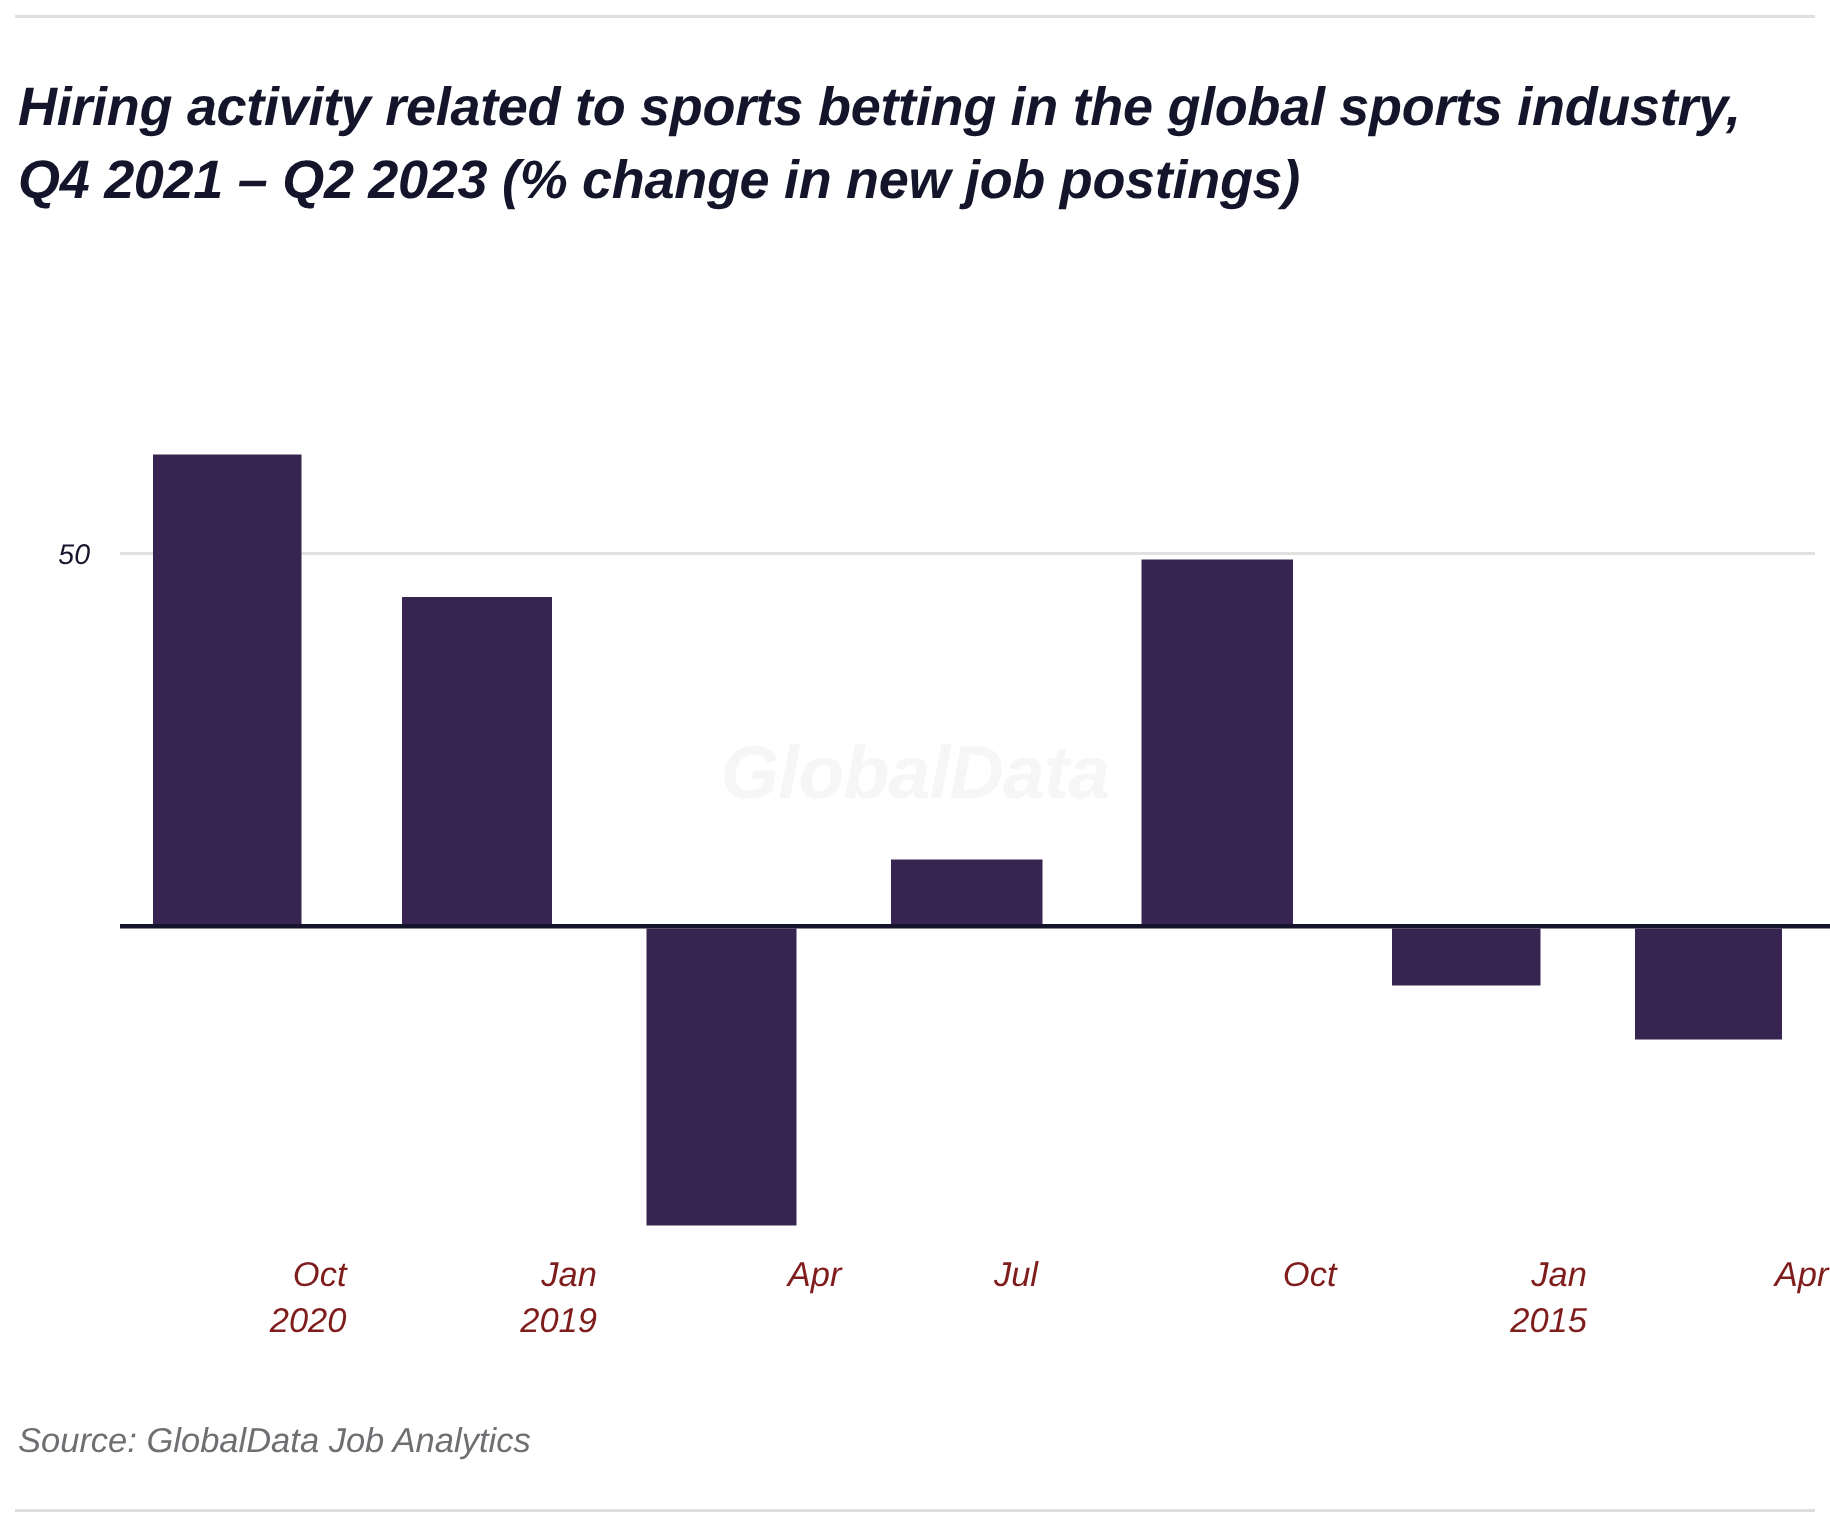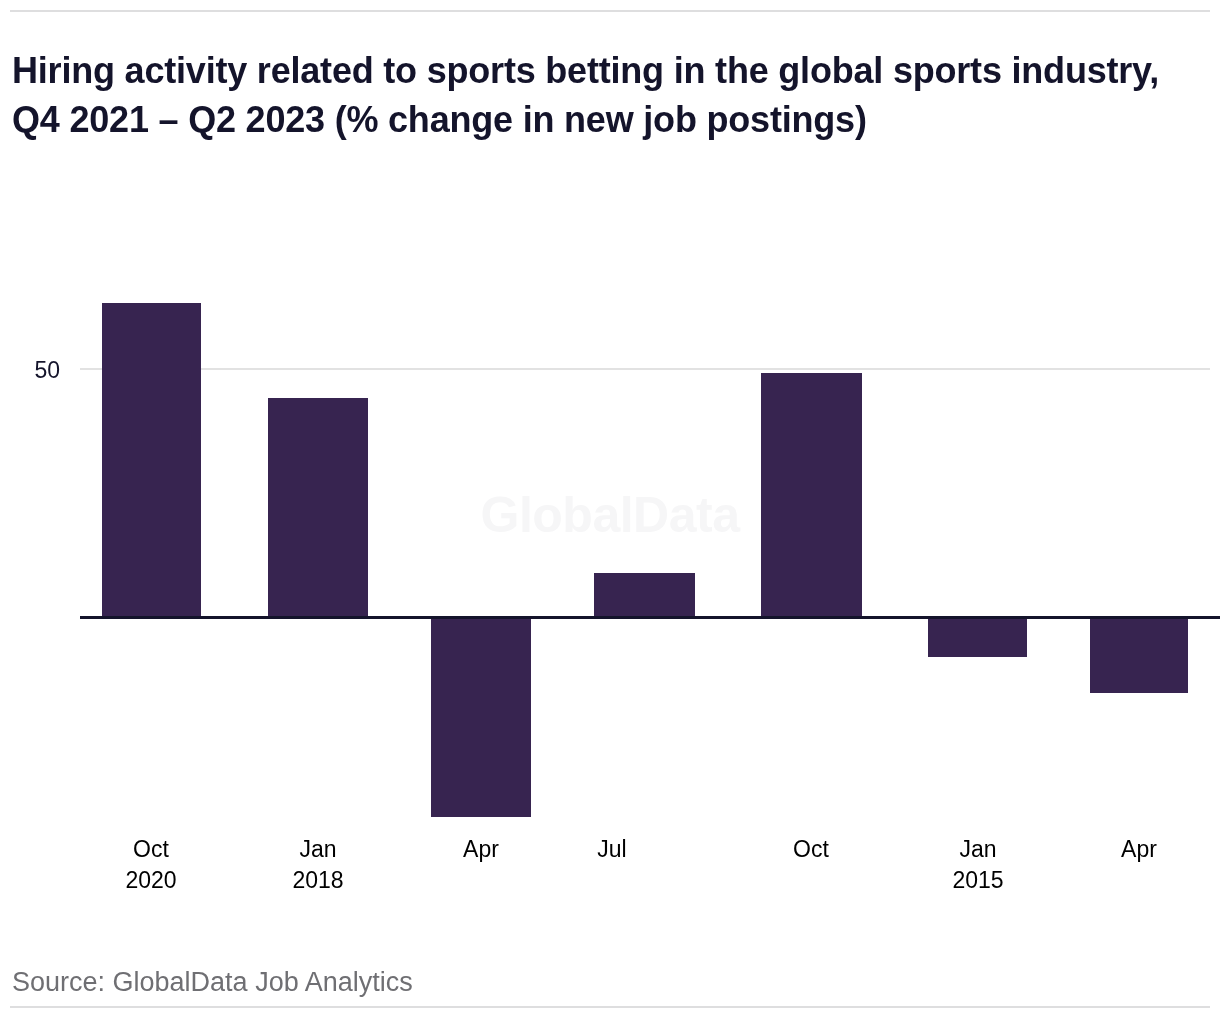--- a/index.html
+++ b/index.html
@@ -10,20 +10,21 @@
     background: #ffffff;
     font-family: "Liberation Sans", sans-serif;
   }
 
   #page {
     position: relative;
     width: 1220px;
     height: 1020px;
     background: #ffffff;
     overflow: hidden;
+    font-style: italic;
   }
 
   
   .rule {
     position: absolute;
     left: 10px;
     width: 1200px;
     height: 2px;
     background: #dededf;
   }
@@ -58,21 +59,21 @@
     left: 80px;
     width: 1130px;
     height: 2px;
     background: #e2e2e2;
   }
 
   .axis-label-y {
     position: absolute;
     right: 1160px;            
     text-align: left;
-    font-size: 23px;
+    font-size: 19px;
     line-height: 23px;
     color: #14142b;
     white-space: nowrap;
   }
 
   #zero-line {
     position: absolute;
     left: 80px;
     top: 616px;
     width: 1140px;
@@ -104,36 +105,35 @@
   #x-axis {
     position: absolute;
     left: 0;
     top: 834px;
     width: 1220px;
     height: 70px;
   }
   .tick {
     position: absolute;
     width: 160px;
-    text-align: center;
+    text-align: right;
     font-size: 23px;
     line-height: 31px;
-    color: #000000;
+    color: #7f1d1d;
   }
   .tick span { display: block; }
 
   
   #source {
     position: absolute;
     left: 12px;
     top: 947px;
-    font-size: 27px;
+    font-size: 23px;
     line-height: 26px;
     color: #6f6f73;
-    margin-top: 22px;
   }
 </style>
 </head>
 <body>
 
 <div id="page">
 
   <div class="rule top"></div>
 
   <h1 id="chart-title">Hiring activity related to sports betting in the global sports industry, Q4 2021 – Q2 2023 (% change in new job postings)</h1>
@@ -158,21 +158,21 @@
 
   </div>
 
   <div id="x-axis">
     <div class="tick" style="left:71px;">
       <span>Oct</span>
       <span>2020</span>
     </div>
     <div class="tick" style="left:238px;">
       <span>Jan</span>
-      <span>2018</span>
+      <span>2019</span>
     </div>
     <div class="tick" style="left:401px;">
       <span>Apr</span>
       <span></span>
     </div>
     <div class="tick" style="left:532px;">
       <span>Jul</span>
       <span></span>
     </div>
     <div class="tick" style="left:731px;">

